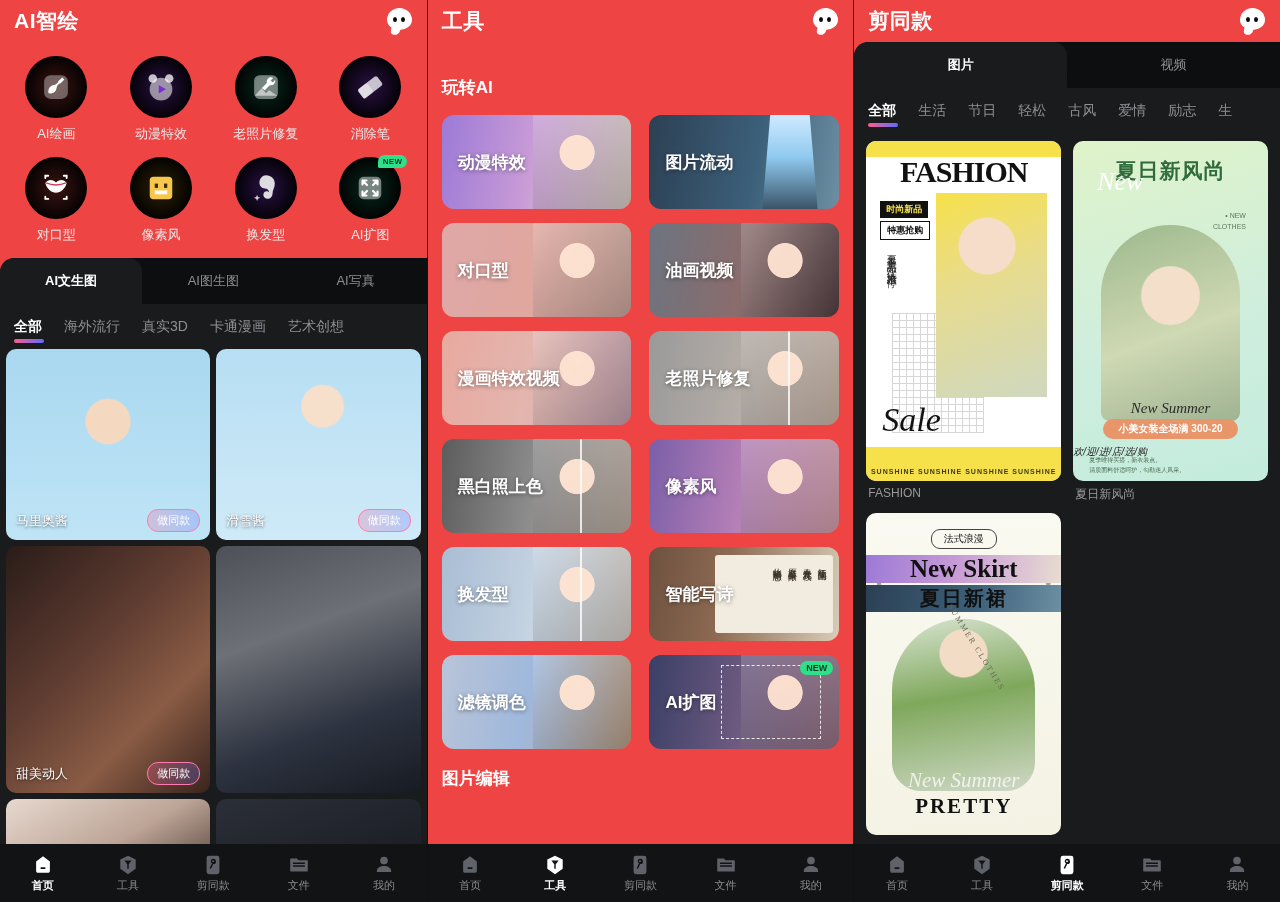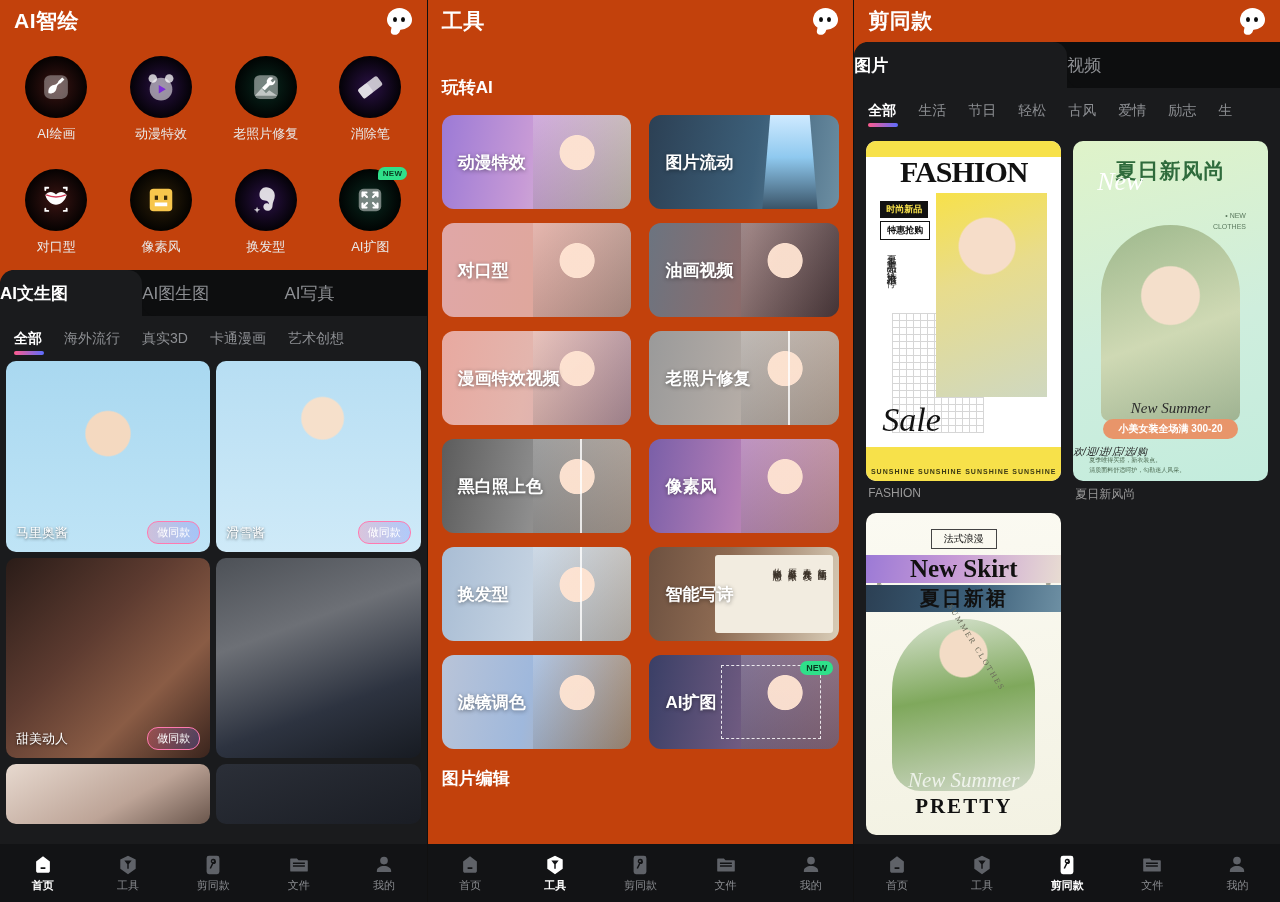--- a/index.html
+++ b/index.html
@@ -3,71 +3,71 @@
 <meta charset="utf-8">
 <style>
   * { margin:0; padding:0; box-sizing:border-box; }
   html,body{ background:#000; }
   body{
     width:1280px; height:902px; overflow:hidden;
     font-family:"Liberation Sans","DejaVu Sans",sans-serif;
     color:#fff;
   }
   .screens{ display:flex; width:1280px; height:902px; }
-  .screen{ width:426.67px; height:902px; position:relative; background:#c2410c; overflow:hidden; display:flex; flex-direction:column; }
+  .screen{ width:426.67px; height:902px; position:relative; background:#ef4444; overflow:hidden; display:flex; flex-direction:column; }
   .screen + .screen{ border-left:1px solid #101010; }
 
   
   .hdr{ height:42px; flex:0 0 42px; display:flex; align-items:center; justify-content:space-between; padding:0 14px; }
   .hdr-title{ font-size:21px; font-weight:bold; letter-spacing:.5px; color:#fff; }
   .bubble{ width:26px; height:26px; position:relative; }
   .bubble .bb{
     width:25px;height:22px;background:#fff;border-radius:50% 50% 50% 50%/55% 55% 45% 45%;
     position:relative;
   }
   .bubble .bb:after{
     content:"";position:absolute;left:4px;bottom:-5px;width:9px;height:9px;background:#fff;
     border-radius:0 0 60% 40%; transform:rotate(12deg);
   }
   .bubble .dots{ position:absolute; top:9px; left:6px; display:flex; gap:4px; z-index:2;}
   .bubble .dots i{ width:4px;height:5px;background:#0b0b0b;border-radius:50%; display:block;}
 
   
-  .icongrid{ display:grid; grid-template-columns:repeat(4,1fr); row-gap:16px; padding:8px 4px 10px; }
+  .icongrid{ display:grid; grid-template-columns:repeat(4,1fr); row-gap:4px; padding:8px 4px 10px; }
   .icon-cell{ display:flex; flex-direction:column; align-items:center; gap:7px; padding:6px 0 4px; }
   .ic-circle{ width:62px;height:62px;border-radius:50%; position:relative; display:flex; align-items:center; justify-content:center;}
   .ic-label{ font-size:13px; color:#e9e9e9; }
   .ic-glyph{ width:38px;height:38px;border-radius:10px; display:flex;align-items:center;justify-content:center;font-size:20px;}
   .badge-new{
     position:absolute; top:-2px; right:-6px; background:#2fe08a; color:#0a3a22;
     font-size:8px; font-weight:bold; padding:2px 5px; border-radius:7px 7px 7px 2px; letter-spacing:.3px;
   }
 
   
   .sheet{ flex:1; background:#1a1b1d; border-radius:16px 16px 0 0; display:flex; flex-direction:column; min-height:0; position:relative;}
   .tabrow{ display:flex; height:46px; flex:0 0 46px; background:#0d0e0f; border-radius:16px 16px 0 0; }
   .tab{
-    flex:1; display:flex; align-items:center; justify-content:flex-start;
-    font-size:17px; color:#8d8f93; background:#0d0e0f; position:relative;
+    flex:1; display:flex; align-items:center; justify-content:center;
+    font-size:13px; color:#8d8f93; background:#0d0e0f; position:relative;
   }
   .tab.active{ background:#1a1b1d; color:#fff; font-weight:bold; border-radius:14px 14px 0 0; }
   .tab.post-active{ border-bottom-left-radius:14px; }
 
   .chiprow{ display:flex; align-items:flex-end; gap:22px; padding:14px 14px 6px; overflow:hidden; flex:0 0 auto;}
   .chip{ font-size:14px; color:#8d8f93; white-space:nowrap; position:relative; padding-bottom:7px;}
   .chip.active{ color:#fff; font-weight:bold; }
   .chip.active:after{
     content:""; position:absolute; left:0; bottom:0; width:30px; height:4px; border-radius:3px;
     background:linear-gradient(90deg,#ff5b8d,#5b6dff);
   }
 
   .gallery{ flex:1; display:grid; grid-template-columns:1fr 1fr; gap:6px; padding:0 6px; min-height:0; overflow:hidden; align-content:start;}
   .gcard{ border-radius:10px; overflow:hidden; position:relative; }
   .gcard.h1{ height:191px; }
-  .gcard.h2{ height:200px; }
+  .gcard.h2{ height:247px; }
   .gcard.h3{ height:60px; }
   .gcard .cap{
     position:absolute; left:10px; bottom:10px; font-size:13px; color:#fff;
     text-shadow:0 1px 3px rgba(0,0,0,.65);
   }
   .pill{
     position:absolute; right:10px; bottom:8px; font-size:11px; color:#fff;
     border:1px solid rgba(255,255,255,.85); border-radius:11px; padding:3px 9px;
     background:rgba(0,0,0,.12);
   }
@@ -167,21 +167,21 @@
      background:radial-gradient(circle at 52% 32%, #f6ddc6 0 19%, transparent 20%), linear-gradient(150deg,#a7d4d2 0%,#d8e08a 60%,#f0e9a8 100%);}
   .p3 .c1{ position:absolute; bottom:60px; left:28px; font-size:14px; font-weight:bold; color:#111;}
   .p3 .c2{ position:absolute; bottom:42px; left:28px; font-size:11px; color:#111;}
   .p3 .c3{ position:absolute; bottom:58px; right:28px; font-family:"Liberation Serif",serif; font-size:12px; color:#111; letter-spacing:1px;}
   .p3 .dots{ position:absolute; bottom:44px; right:32px; font-size:9px; color:#111;}
   .p3 .line{ position:absolute; bottom:34px; left:26px; right:26px; height:1px; background:#5e6b3a;}
   .p3 .tm{ position:absolute; bottom:14px; left:28px; font-family:"Liberation Serif",serif; font-size:12px; font-weight:bold; color:#111;}
 
   
   .p4{ background:linear-gradient(175deg,#fbfaf2,#f3f2e3); }
-  .p4 .oval{ position:absolute; top:16px; left:50%; transform:translateX(-50%); border:1px solid #444; border-radius:0; font-size:10px; padding:2px 12px; color:#111; white-space:nowrap;}
+  .p4 .oval{ position:absolute; top:16px; left:50%; transform:translateX(-50%); border:1px solid #444; border-radius:9px; font-size:10px; padding:2px 12px; color:#111; white-space:nowrap;}
   .p4 .t1{ position:absolute; top:42px; left:0; right:0; text-align:center; font-family:"Liberation Serif",serif; font-weight:bold; font-size:25px; color:#111;}
   .p4 .t2{ position:absolute; top:72px; left:0; right:0; text-align:center; font-size:20px; font-weight:bold; color:#111; letter-spacing:2px;}
   .p4 .photo{ position:absolute; top:106px; left:26px; right:26px; bottom:44px; border-radius:100px 100px 40px 40px; overflow:hidden;
      background:radial-gradient(circle at 50% 20%, #f3dcc6 0 15%, transparent 16%), linear-gradient(170deg,#d9e4d2 0%,#7fa85c 45%,#cfd8c6 100%);}
   .p4 .sc{ position:absolute; bottom:42px; left:0;right:0; text-align:center; font-family:"Liberation Serif",serif; font-style:italic; font-size:21px; color:rgba(255,255,255,.75);}
   .p4 .pretty{ position:absolute; bottom:16px; left:0; right:0; text-align:center; font-family:"Liberation Serif",serif; font-weight:bold; font-size:21px; letter-spacing:2px; color:#111;}
   .p4 .vl{ position:absolute; top:60px; left:10px; writing-mode:vertical-rl; font-size:5px; color:#9a9a8a; letter-spacing:1px;}
   .p4 .vr{ position:absolute; top:60px; right:10px; writing-mode:vertical-rl; font-size:5px; color:#9a9a8a; letter-spacing:1px;}
   .p4 .sumclo{ position:absolute; top:130px; right:34px; font-family:"Liberation Serif",serif; font-size:8px; color:#6a6a5a; transform:rotate(58deg); letter-spacing:2px;}
 

